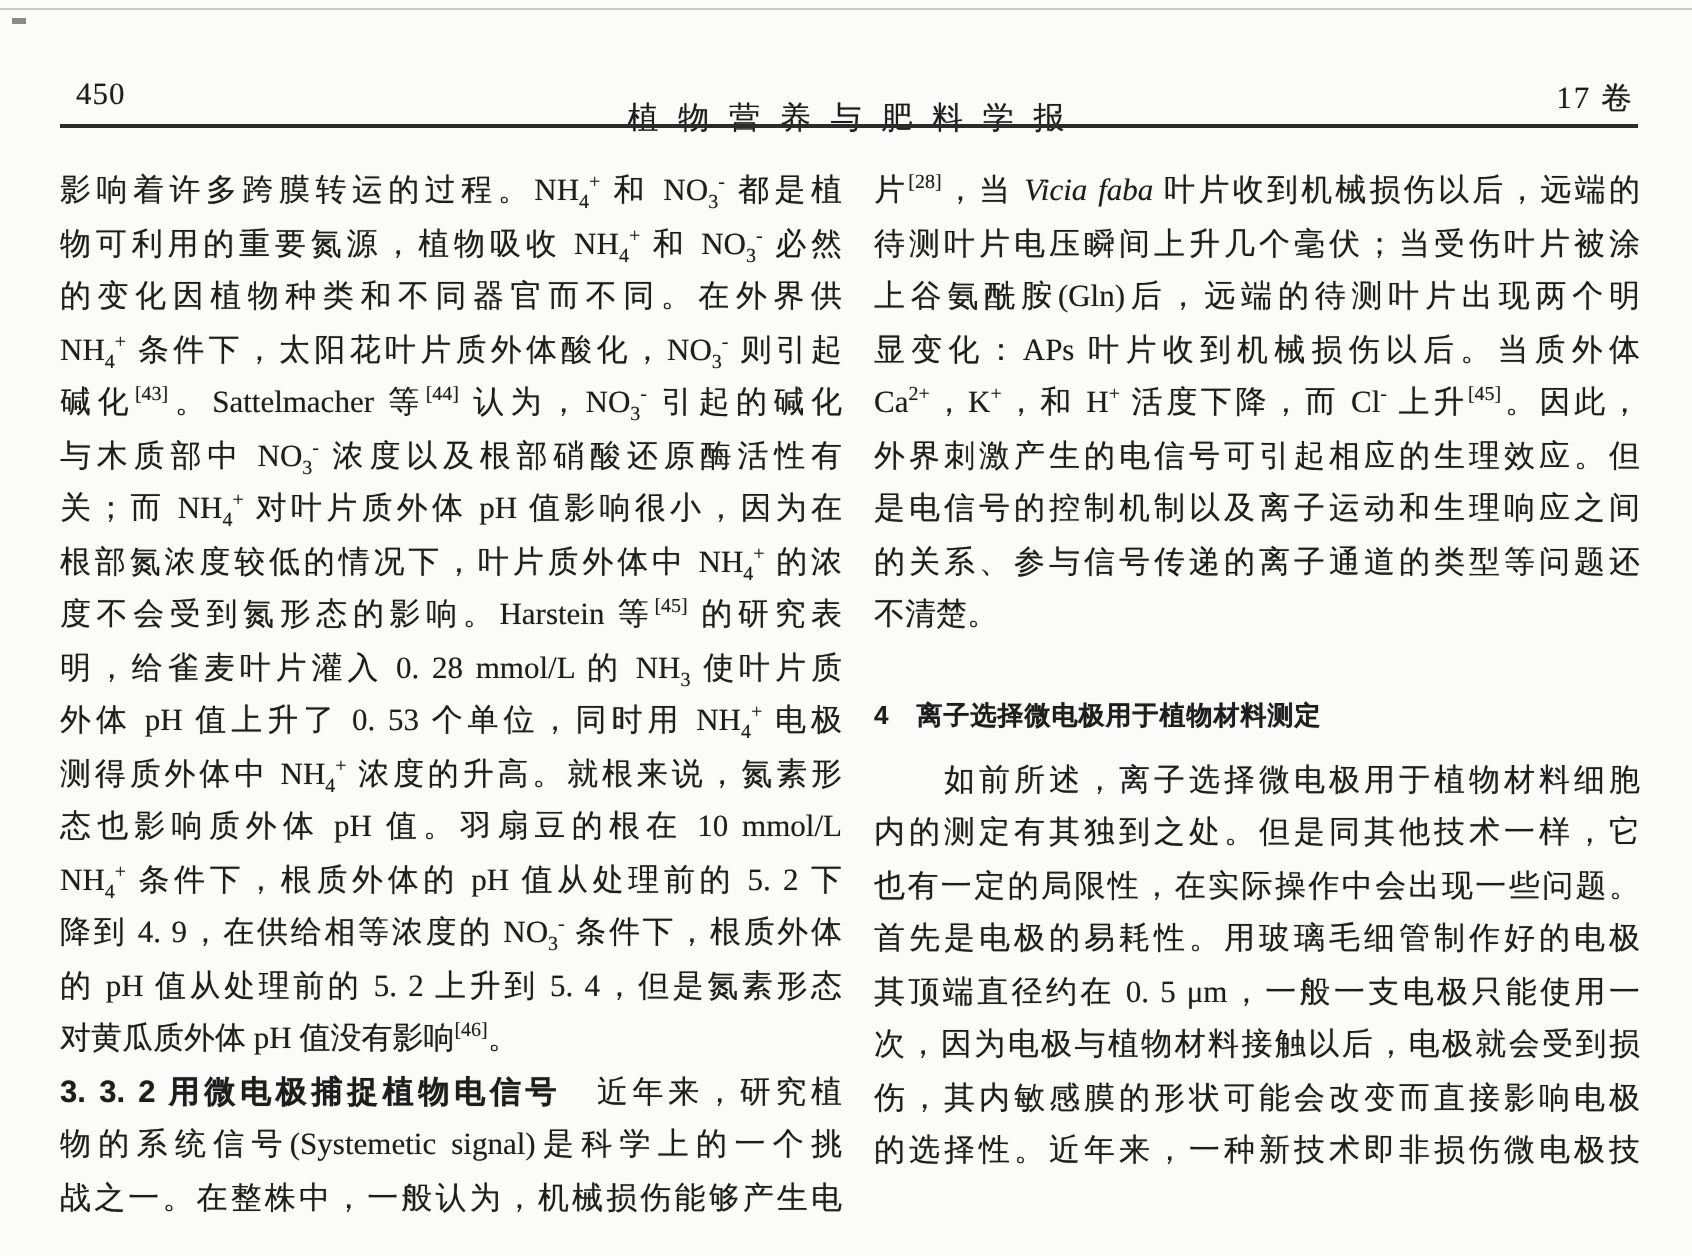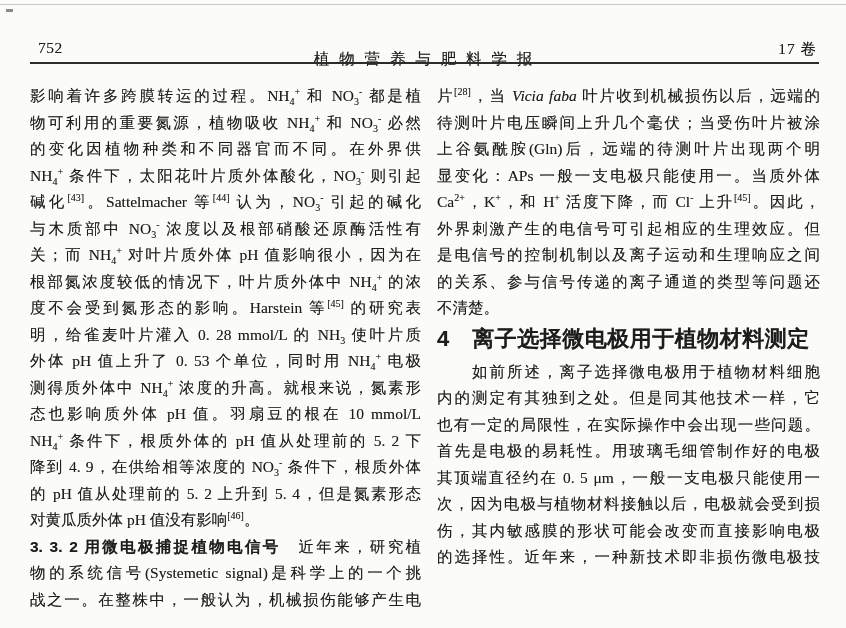--- a/index.html
+++ b/index.html
@@ -28,35 +28,35 @@
     text-align:justify; text-align-last:justify;
   }
   .line.end { text-align-last:left; }
 
   sup { font-size:10px; line-height:0; vertical-align:super; letter-spacing:0; }
   sub { font-size:10px; line-height:0; vertical-align:sub; }
   i   { }
   b.hei { font-family:"Liberation Sans", sans-serif; font-weight:bold; }
 
   .section-heading {
-    margin-top:2px; margin-bottom:5px;
+    margin-top:21px; margin-bottom:5px;
     font-family:"Liberation Sans", sans-serif;
-    font-weight:bold; font-size:22px; line-height:30px;
+    font-weight:bold; font-size:13px; line-height:30px;
     text-align:left; letter-spacing:0.5px;
   }
   .section-heading .h-line { white-space:nowrap; }
 </style>
 </head>
 <body>
 
 <div class="scan-edge"></div>
 <div class="corner-mark"></div>
 
 <div class="header">
-  <span class="page-num">752</span>
+  <span class="page-num">450</span>
   <span class="journal">植 物 营 养 与 肥 料 学 报</span>
   <span class="volume">17 卷</span>
 </div>
 <div class="rule"></div>
 
 <div class="col col-left">
   <div class="line">影响着许多跨膜转运的过程。NH<sub>4</sub><sup>+</sup> 和 NO<sub>3</sub><sup>-</sup> 都是植</div>
   <div class="line">物可利用的重要氮源，植物吸收 NH<sub>4</sub><sup>+</sup> 和 NO<sub>3</sub><sup>-</sup> 必然</div>
   <div class="line">的变化因植物种类和不同器官而不同。在外界供</div>
   <div class="line">NH<sub>4</sub><sup>+</sup> 条件下，太阳花叶片质外体酸化，NO<sub>3</sub><sup>-</sup> 则引起</div>
@@ -75,21 +75,21 @@
   <div class="line end">对黄瓜质外体 pH 值没有影响<sup>[46]</sup>。</div>
   <div class="line"><b class="hei">3. 3. 2 用微电极捕捉植物电信号</b>　近年来，研究植</div>
   <div class="line">物的系统信号(Systemetic signal)是科学上的一个挑</div>
   <div class="line">战之一。在整株中，一般认为，机械损伤能够产生电</div>
 </div>
 
 <div class="col col-right">
   <div class="line">片<sup>[28]</sup>，当 <i>Vicia faba</i> 叶片收到机械损伤以后，远端的</div>
   <div class="line">待测叶片电压瞬间上升几个毫伏；当受伤叶片被涂</div>
   <div class="line">上谷氨酰胺(Gln)后，远端的待测叶片出现两个明</div>
-  <div class="line">显变化：APs 一般一支电极只能使用一。当质外体</div>
+  <div class="line">显变化：APs 叶片收到机械损伤以后。当质外体</div>
   <div class="line">Ca<sup>2+</sup>，K<sup>+</sup>，和 H<sup>+</sup> 活度下降，而 Cl<sup>-</sup> 上升<sup>[45]</sup>。因此，</div>
   <div class="line">外界刺激产生的电信号可引起相应的生理效应。但</div>
   <div class="line">是电信号的控制机制以及离子运动和生理响应之间</div>
   <div class="line">的关系、参与信号传递的离子通道的类型等问题还</div>
   <div class="line end">不清楚。</div>
 
   <div class="section-heading">
     <div class="h-line">4　离子选择微电极用于植物材料测定</div>
   </div>
 

